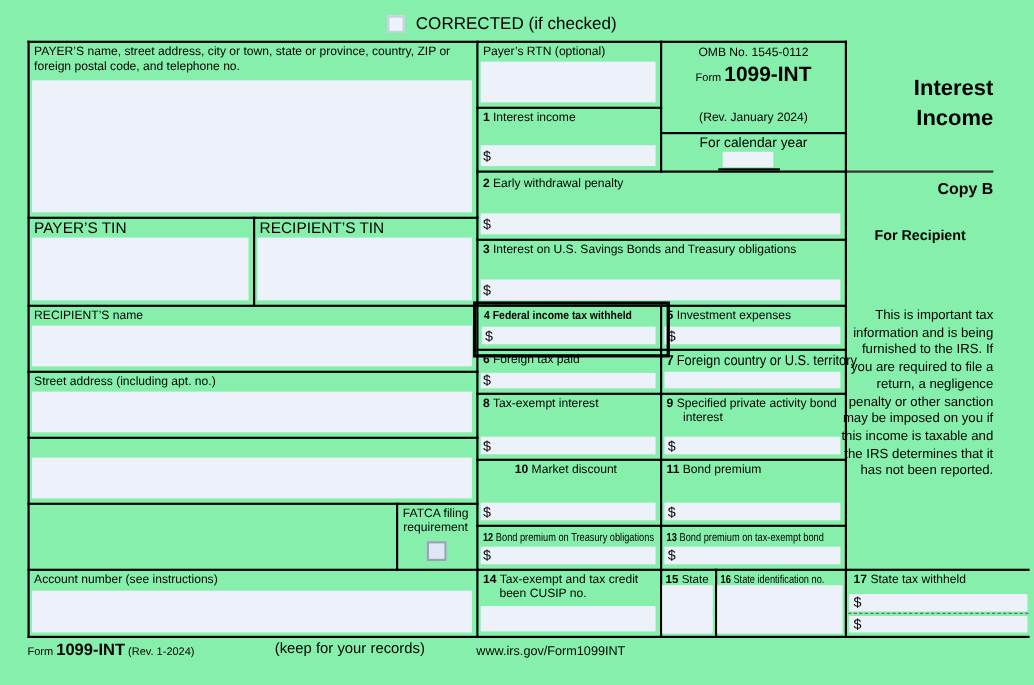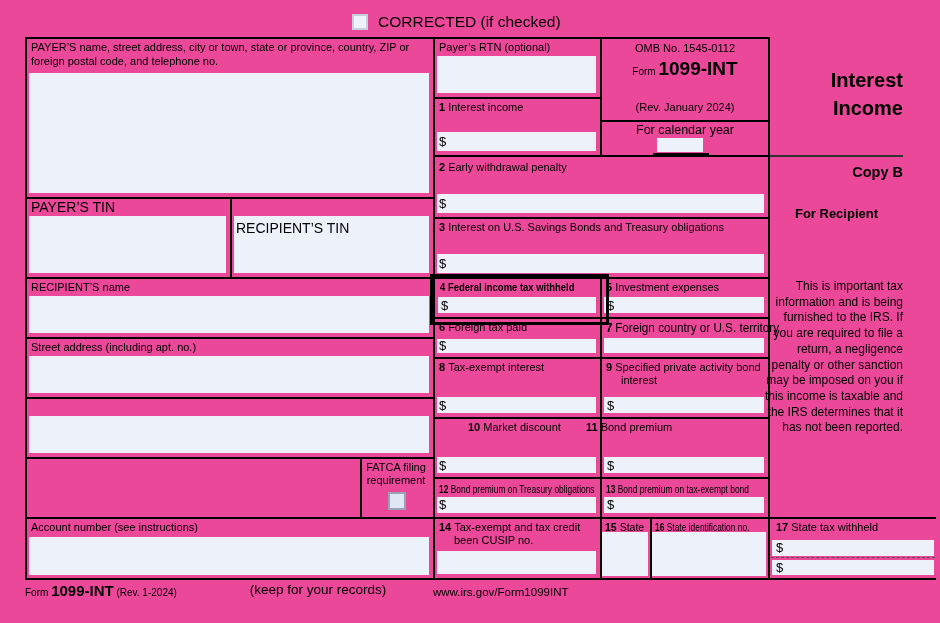--- a/index.html
+++ b/index.html
@@ -1,16 +1,16 @@
 <!DOCTYPE html>
 <html><head>
 <meta charset="utf-8">
 <style>
   html,body { margin:0; padding:0; background:#fff; }
-  .pg { position:relative; width:940px; height:623px; background:#ec4899;
+  .pg { position:relative; width:940px; height:623px; background:#86efac;
         font-family:"Liberation Sans", sans-serif; color:#000; overflow:hidden; }
   .ln   { position:absolute; background:#000; }
   .fill { position:absolute; background:#edf1fa; }
   .lbl  { position:absolute; font-size:11px; line-height:13px; color:#000; }
   .lbl .num, .boxnum { font-weight:bold; }
   .lbl .bl { margin-left:3px; }
   .tinlbl { font-size:14px; }
   .dollar { position:absolute; font-size:13px; line-height:15px; }
   .cbx { position:absolute; box-sizing:border-box; }
   .dash { position:absolute; border-top:1.5px dashed #555; }
@@ -88,21 +88,21 @@
   <div class="fill" style="left:604px;top:497px;width:160px;height:16px;"></div>
   <div class="fill" style="left:29px;top:537px;width:400px;height:38px;"></div>
   <div class="fill" style="left:437px;top:551px;width:159px;height:23px;"></div>
   <div class="fill" style="left:602px;top:532px;width:46px;height:44px;"></div>
   <div class="fill" style="left:652px;top:532px;width:114px;height:44px;"></div>
   <div class="fill" style="left:772px;top:540px;width:162px;height:16px;"></div>
   <div class="fill" style="left:772px;top:560px;width:162px;height:15px;"></div>
 
   <div class="lbl" style="left:31px;top:41px;width:398px;line-height:13.5px;">PAYER’S name, street address, city or town, state or province, country, ZIP or foreign postal code, and telephone no.</div>
   <div class="lbl tinlbl" style="left:31px;top:201px;">PAYER’S TIN</div>
-  <div class="lbl tinlbl" style="left:236px;top:201px;margin-top:21px;">RECIPIENT’S TIN</div>
+  <div class="lbl tinlbl" style="left:236px;top:201px;">RECIPIENT’S TIN</div>
   <div class="lbl" style="left:31px;top:281px;">RECIPIENT’S name</div>
   <div class="lbl" style="left:31px;top:341px;">Street address (including apt. no.)</div>
   <div class="lbl ctr" style="left:361px;top:461px;width:70px;">
     <span>FATCA filing</span><br>
     <span>requirement</span>
   </div>
   <div class="cbx" style="left:388px;top:492px;width:18px;height:18px;background:#dfe6f4;border:2px solid #9aa3b5;"></div>
   <div class="lbl" style="left:31px;top:521px;">Account number (see instructions)</div>
 
   <div class="lbl" style="left:439px;top:41px;">Payer’s RTN (optional)</div>
@@ -145,21 +145,21 @@
   </div>
   <div class="lbl" style="left:439px;top:361px;">
     <span class="num">8</span><span class="bl">Tax-exempt interest</span>
   </div>
   <div class="lbl hang" style="left:606px;top:361px;width:157px;">
     <span class="num">9</span><span class="bl">Specified private activity bond interest</span>
   </div>
   <div class="lbl" style="left:439px;top:421px;margin-left:29px;">
     <span class="num">10</span><span class="bl">Market discount</span>
   </div>
-  <div class="lbl" style="left:586px;top:421px;">
+  <div class="lbl" style="left:606px;top:421px;">
     <span class="num">11</span><span class="bl">Bond premium</span>
   </div>
   <div class="lbl" style="left:439px;top:483px;font-size:10.5px;">
     <span class="cond" style="display:inline-block;"><span class="num">12</span><span class="bl">Bond premium on Treasury obligations</span></span>
   </div>
   <div class="lbl" style="left:606px;top:483px;font-size:10.5px;">
     <span class="cond" style="display:inline-block;"><span class="num">13</span><span class="bl">Bond premium on tax-exempt bond</span></span>
   </div>
   <div class="lbl hang" style="left:439px;top:521px;width:152px;">
     <span class="num">14</span><span class="bl">Tax-exempt and tax credit been CUSIP no.</span>

